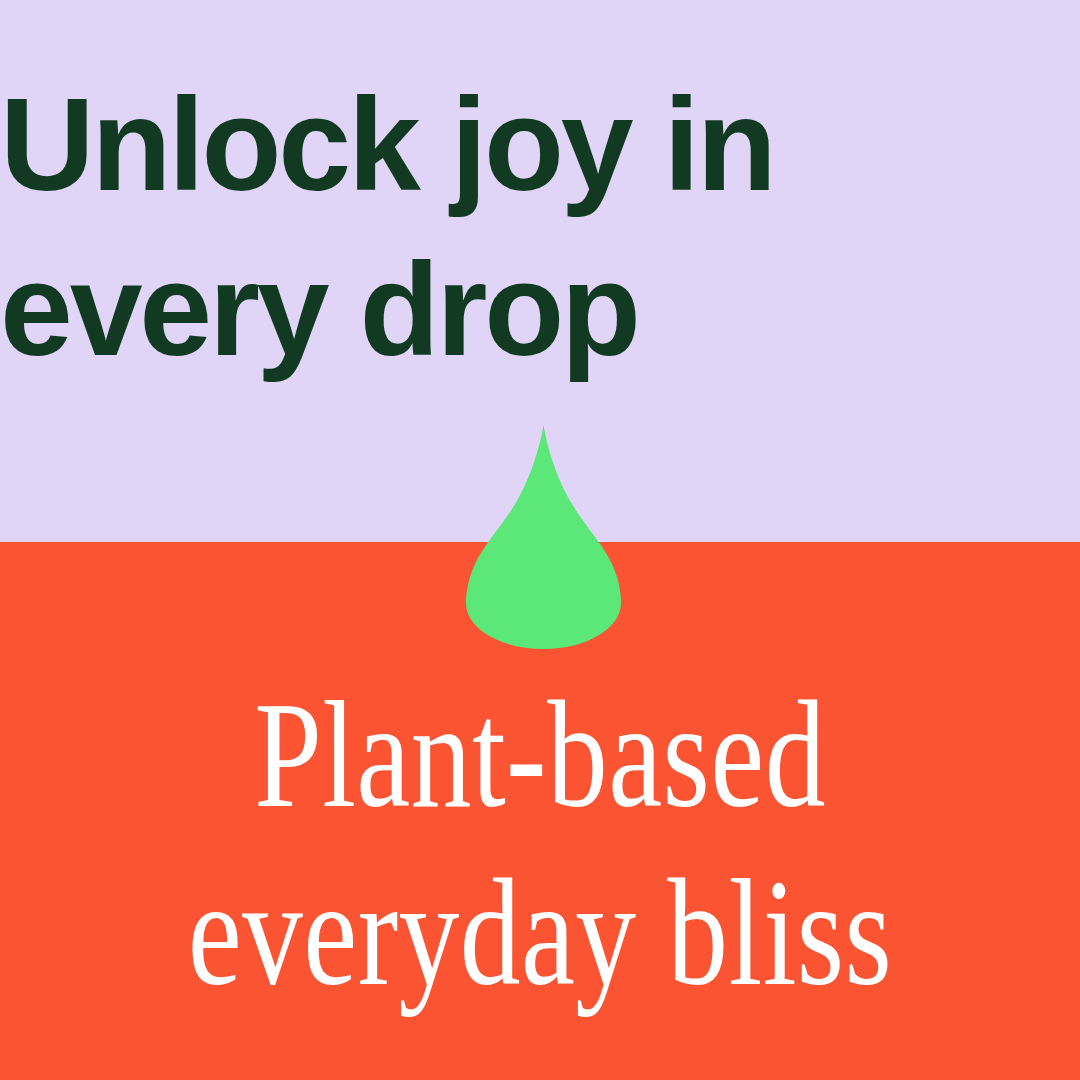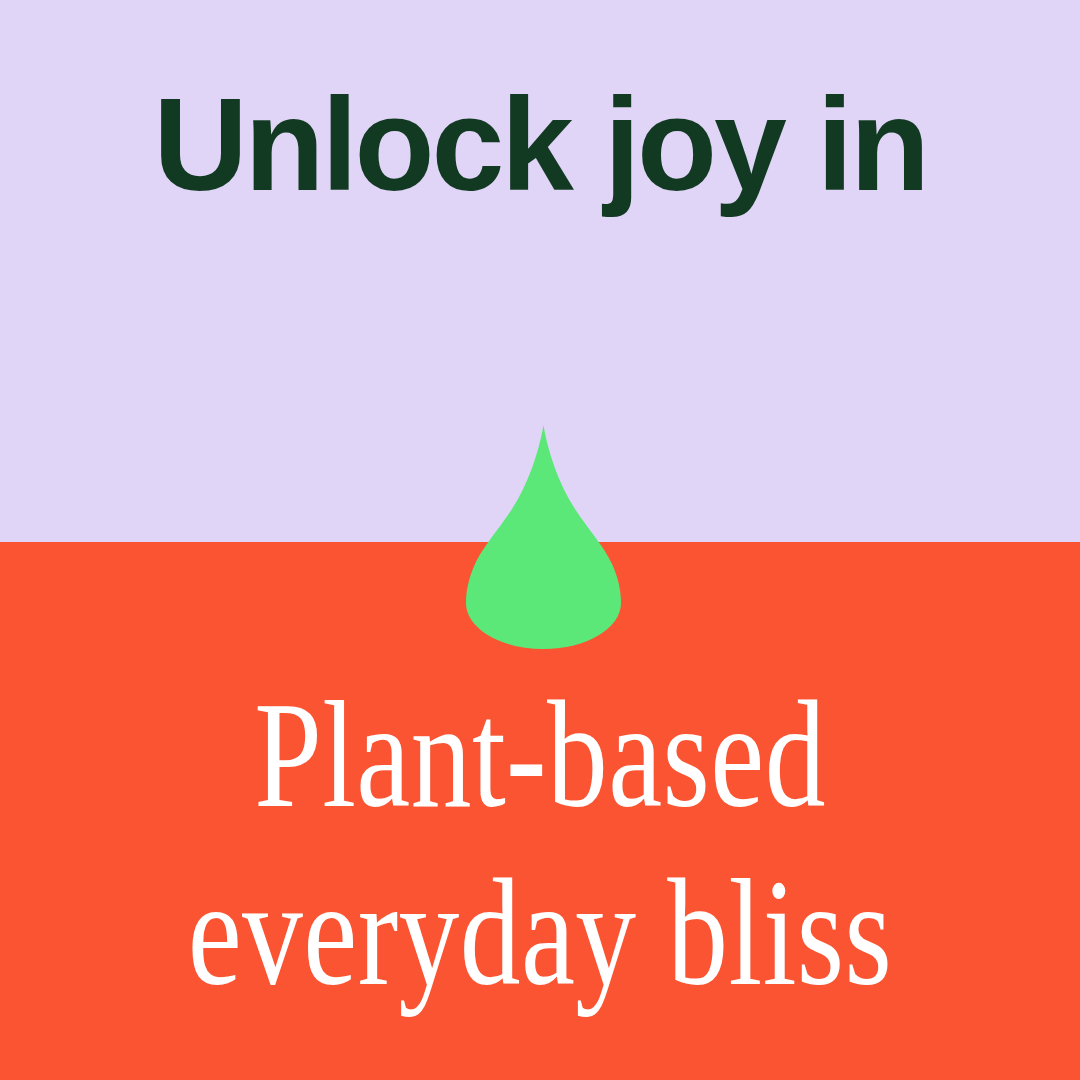--- a/index.html
+++ b/index.html
@@ -36,21 +36,20 @@
     height: 538px;
     background: #fa5432;
   }
 
   
   #headline {
     position: absolute;
     top: 62px;
     left: 0;
     width: 100%;
-    text-align: center;
     color: #123a23;
     font-family: "Liberation Sans", sans-serif;
     font-weight: 700;
     font-size: 131px;
     line-height: 165px;
     letter-spacing: -3.2px;
     white-space: nowrap;
   }
 
   #headline .hl-line {
@@ -97,20 +96,21 @@
 </head>
 <body>
 
 <div id="poster">
 
   <div class="band" id="band-top"></div>
   <div class="band" id="band-bottom"></div>
 
   <div id="headline">
     <span class="hl-line">Unlock joy in</span>
+    <span class="hl-line">every drop</span>
   </div>
 
   <div id="droplet">
     <svg viewBox="0 0 155 224" xmlns="http://www.w3.org/2000/svg" aria-hidden="true">
       <path d="M77.5 0
                C77.5 0 72 38 52 74
                C38 99 18 119 9 139
                C2.5 153.5 0 166 0 178
                C0 203.4 34.7 224 77.5 224
                C120.3 224 155 203.4 155 178

